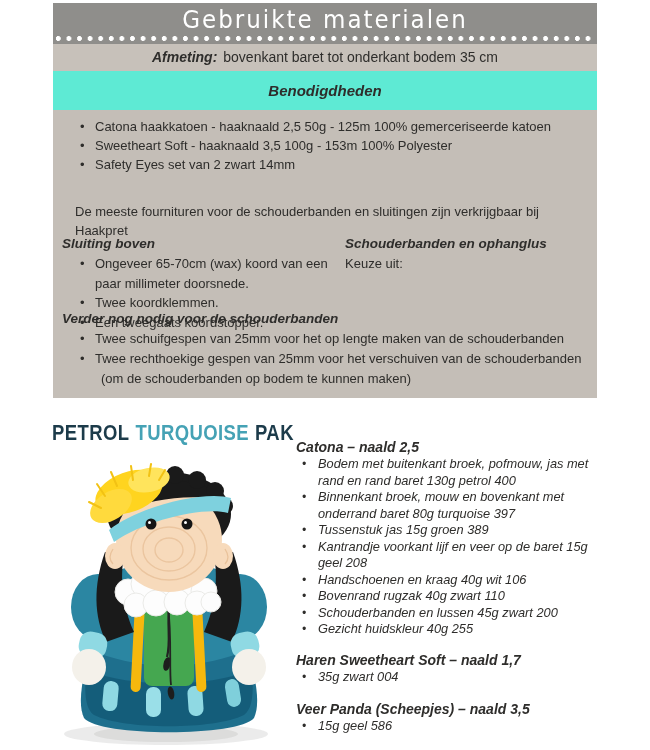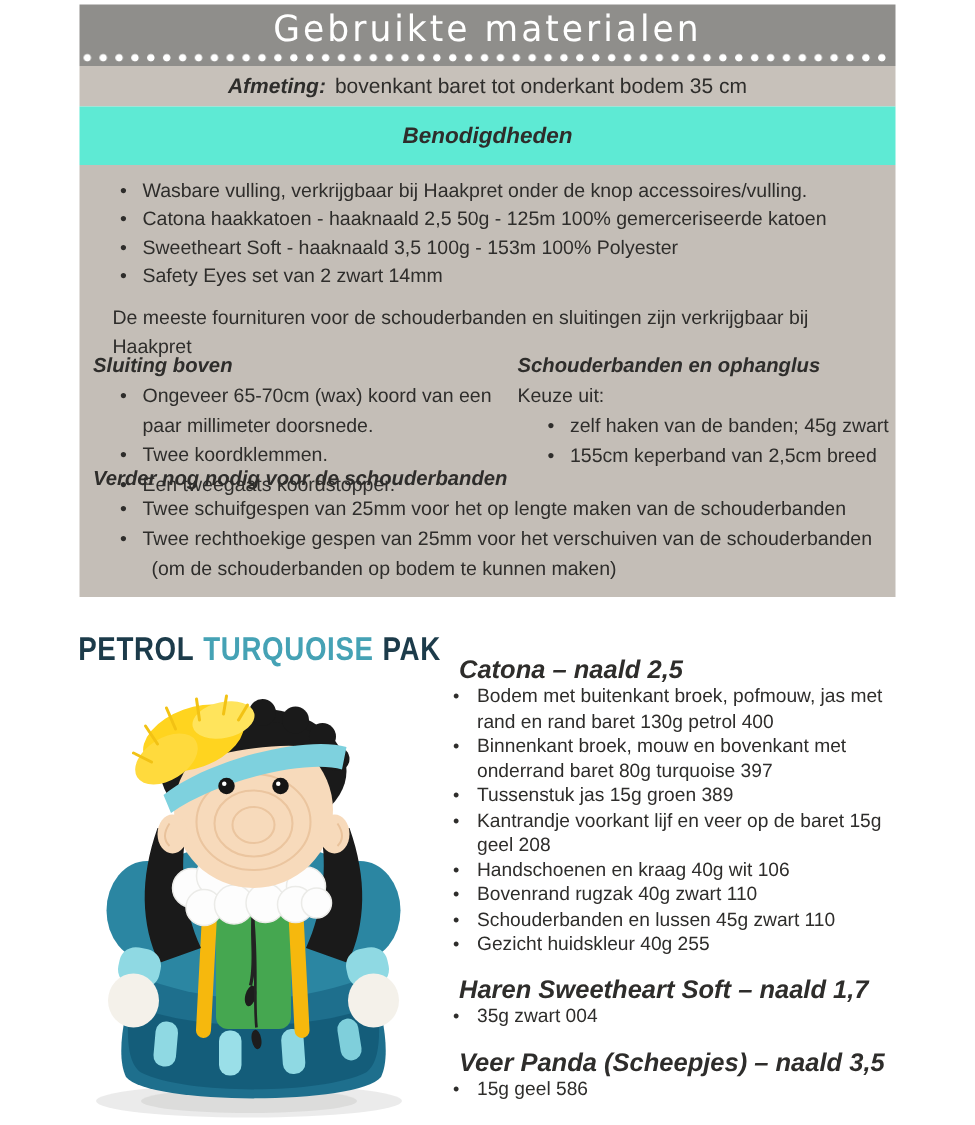--- a/index.html
+++ b/index.html
@@ -62,22 +62,22 @@
     font-weight:800;font-size:22px;letter-spacing:0.5px;
     transform:scaleX(0.84);transform-origin:center;
     font-family:"Liberation Sans",sans-serif;white-space:nowrap;
   }
   .t-navy{color:#1c3b4a;}
   .t-turq{color:#45a2b5;}
 
   .doll-wrap{position:absolute;left:0px;top:456px;width:237px;height:294px;}
 
   .col-pak{position:absolute;left:233px;top:438px;width:311px;font-size:12.8px;}
-  .col-pak .sub-head{margin-left:20px;font-size:17px;line-height:18px;}
-  .col-pak ul{margin:0;padding:0 0 0 32px;list-style:none;}
+  .col-pak .sub-head{margin-left:10px;font-size:14px;line-height:18px;}
+  .col-pak ul{margin:0;padding:0 0 0 32px;list-style:none;font-style:italic;}
   .col-pak li{position:relative;line-height:16.5px;margin:0 0 0 0;width:282px;}
   .col-pak li::before{content:"\2022";position:absolute;left:-16px;top:0;font-size:12px;}
   .catona-list{margin-top:11px;}
   .haren-head{margin-top:13px;}
   .veer-head{margin-top:15px;}
   .single-list{margin-top:2px;}
 </style>
 </head>
 <body>
 
@@ -93,44 +93,39 @@
       <span class="lbl">Afmeting:</span><span>bovenkant baret tot onderkant bodem 35 cm</span>
     </div>
 
     <div class="bar-benodigd">
       <span>Benodigdheden</span>
     </div>
 
     <div class="section-gray">
 
       <ul class="b-list">
-        <li>Wasbare vulling, verkrijgbaar bij Haakpret onder de knop accessoires/vulling.</li>
         <li>Catona haakkatoen - haaknaald 2,5 50g - 125m 100% gemerceriseerde katoen</li>
         <li>Sweetheart Soft - haaknaald 3,5 100g - 153m 100% Polyester</li>
         <li>Safety Eyes set van 2 zwart 14mm</li>
       </ul>
 
       <div class="note">De meeste fournituren voor de schouderbanden en sluitingen zijn verkrijgbaar bij Haakpret</div>
 
       <div class="cols">
         <div class="col-left">
           <div class="sub-head">Sluiting boven</div>
           <ul>
             <li>Ongeveer 65-70cm (wax) koord van een paar millimeter doorsnede.</li>
             <li>Twee koordklemmen.</li>
             <li>Een tweegaats koordstopper.</li>
           </ul>
         </div>
         <div class="col-right">
           <div class="sub-head">Schouderbanden en ophanglus</div>
           <div class="intro">Keuze uit:</div>
-          <ul>
-            <li>zelf haken van de banden; 45g zwart</li>
-            <li>155cm keperband van 2,5cm breed</li>
-          </ul>
         </div>
       </div>
 
       <div class="verder">
         <div class="sub-head">Verder nog nodig voor de schouderbanden</div>
         <ul>
           <li>Twee schuifgespen van 25mm voor het op lengte maken van de schouderbanden</li>
           <li><span>Twee rechthoekige gespen van 25mm voor het verschuiven van de schouderbanden</span><br>
             <span class="cont-line">(om de schouderbanden op bodem te kunnen maken)</span>
           </li>
@@ -245,21 +240,21 @@
 
     <div class="col-pak">
       <div class="sub-head">Catona – naald 2,5</div>
       <ul class="catona-list">
         <li>Bodem met buitenkant broek, pofmouw, jas met rand en rand baret 130g petrol 400</li>
         <li>Binnenkant broek, mouw en bovenkant met onderrand baret 80g turquoise 397</li>
         <li>Tussenstuk jas 15g groen 389</li>
         <li>Kantrandje voorkant lijf en veer op de baret 15g geel 208</li>
         <li>Handschoenen en kraag 40g wit 106</li>
         <li>Bovenrand rugzak 40g zwart 110</li>
-        <li>Schouderbanden en lussen 45g zwart 110</li>
+        <li>Schouderbanden en lussen 45g zwart 200</li>
         <li>Gezicht huidskleur 40g 255</li>
       </ul>
 
       <div class="sub-head haren-head">Haren Sweetheart Soft – naald 1,7</div>
       <ul class="single-list">
         <li>35g zwart 004</li>
       </ul>
 
       <div class="sub-head veer-head">Veer Panda (Scheepjes)  – naald 3,5</div>
       <ul class="single-list">

